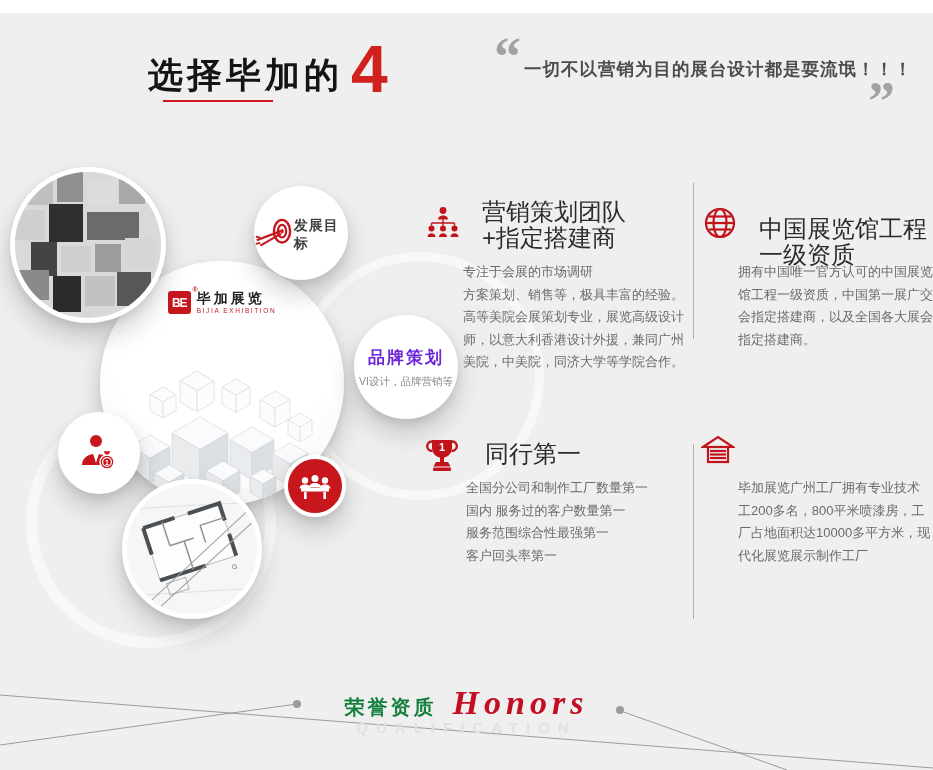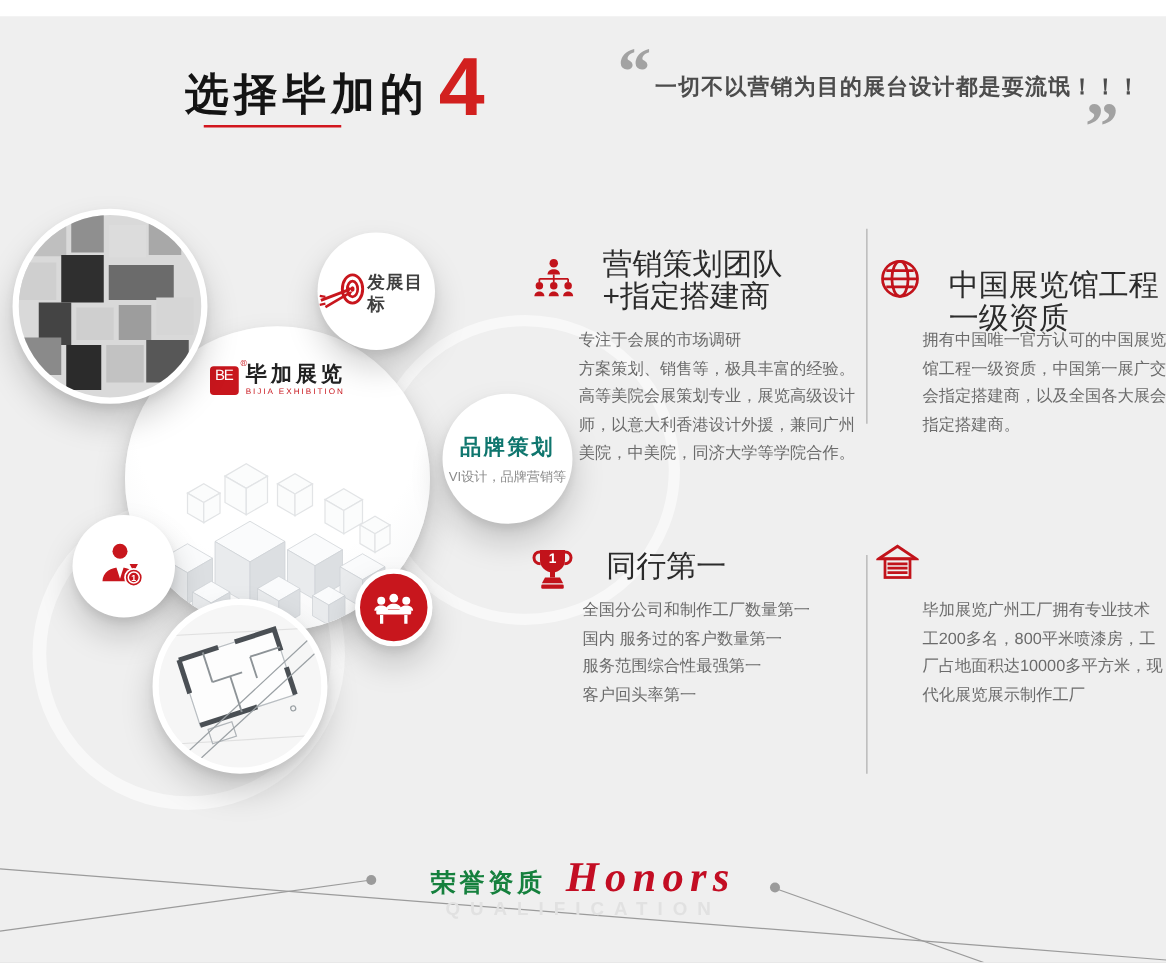--- a/index.html
+++ b/index.html
@@ -32,30 +32,30 @@
 
   .target-circle{left:254px;top:186px;width:94px;height:94px;display:flex;flex-direction:row;
            align-items:center;justify-content:center;z-index:4;}
   .target-label{font-size:14px;font-weight:800;color:#3f3f3f;margin-top:3px;letter-spacing:1px;}
 
   .big-circle{left:100px;top:261px;width:244px;height:244px;z-index:3;overflow:hidden;
            background:radial-gradient(circle at 50% 32%,#ffffff 55%,#f1f2f3 100%);}
   .logo-row{position:absolute;left:0;right:0;top:30px;display:flex;justify-content:center;
            align-items:center;gap:6px;}
   .logo-mark{position:relative;width:23px;height:23px;background:#c8161d;border-radius:3px;
-           color:#fff;font-weight:400;font-size:12px;display:flex;
+           color:#fff;font-weight:700;font-size:12px;display:flex;align-items:center;
            justify-content:center;letter-spacing:-1px;}
   .logo-reg{position:absolute;top:-5px;right:-7px;font-size:7px;color:#c8161d;letter-spacing:0;}
-  .logo-cn{font-size:17px;font-weight:900;color:#222;letter-spacing:3px;line-height:1;}
+  .logo-cn{font-size:14px;font-weight:900;color:#222;letter-spacing:3px;line-height:1;}
   .logo-en{font-size:6.5px;color:#c8161d;letter-spacing:1.6px;margin-top:2px;}
   .cubes{position:absolute;left:10px;bottom:0;}
 
   .brand-circle{left:354px;top:315px;width:104px;height:104px;display:flex;flex-direction:column;
            align-items:center;justify-content:center;z-index:4;}
-  .brand-title{font-size:17px;font-weight:800;color:#0f766e;letter-spacing:2px;}
+  .brand-title{font-size:17px;font-weight:800;color:#6d28d9;letter-spacing:2px;}
   .brand-sub{font-size:10.5px;color:#8a8a8a;margin-top:6px;letter-spacing:0;}
 
   .medal-circle{left:58px;top:412px;width:82px;height:82px;display:flex;align-items:center;
            justify-content:center;z-index:4;}
   .meeting-circle{left:284px;top:455px;width:62px;height:62px;box-sizing:border-box;background:#c8161d;
            border:4px solid #fff;display:flex;align-items:center;justify-content:center;z-index:5;}
   .blueprint{left:122px;top:479px;width:140px;height:140px;border:5px solid #fff;box-sizing:border-box;
            overflow:hidden;background:#f6f6f6;z-index:4;}
 
   

